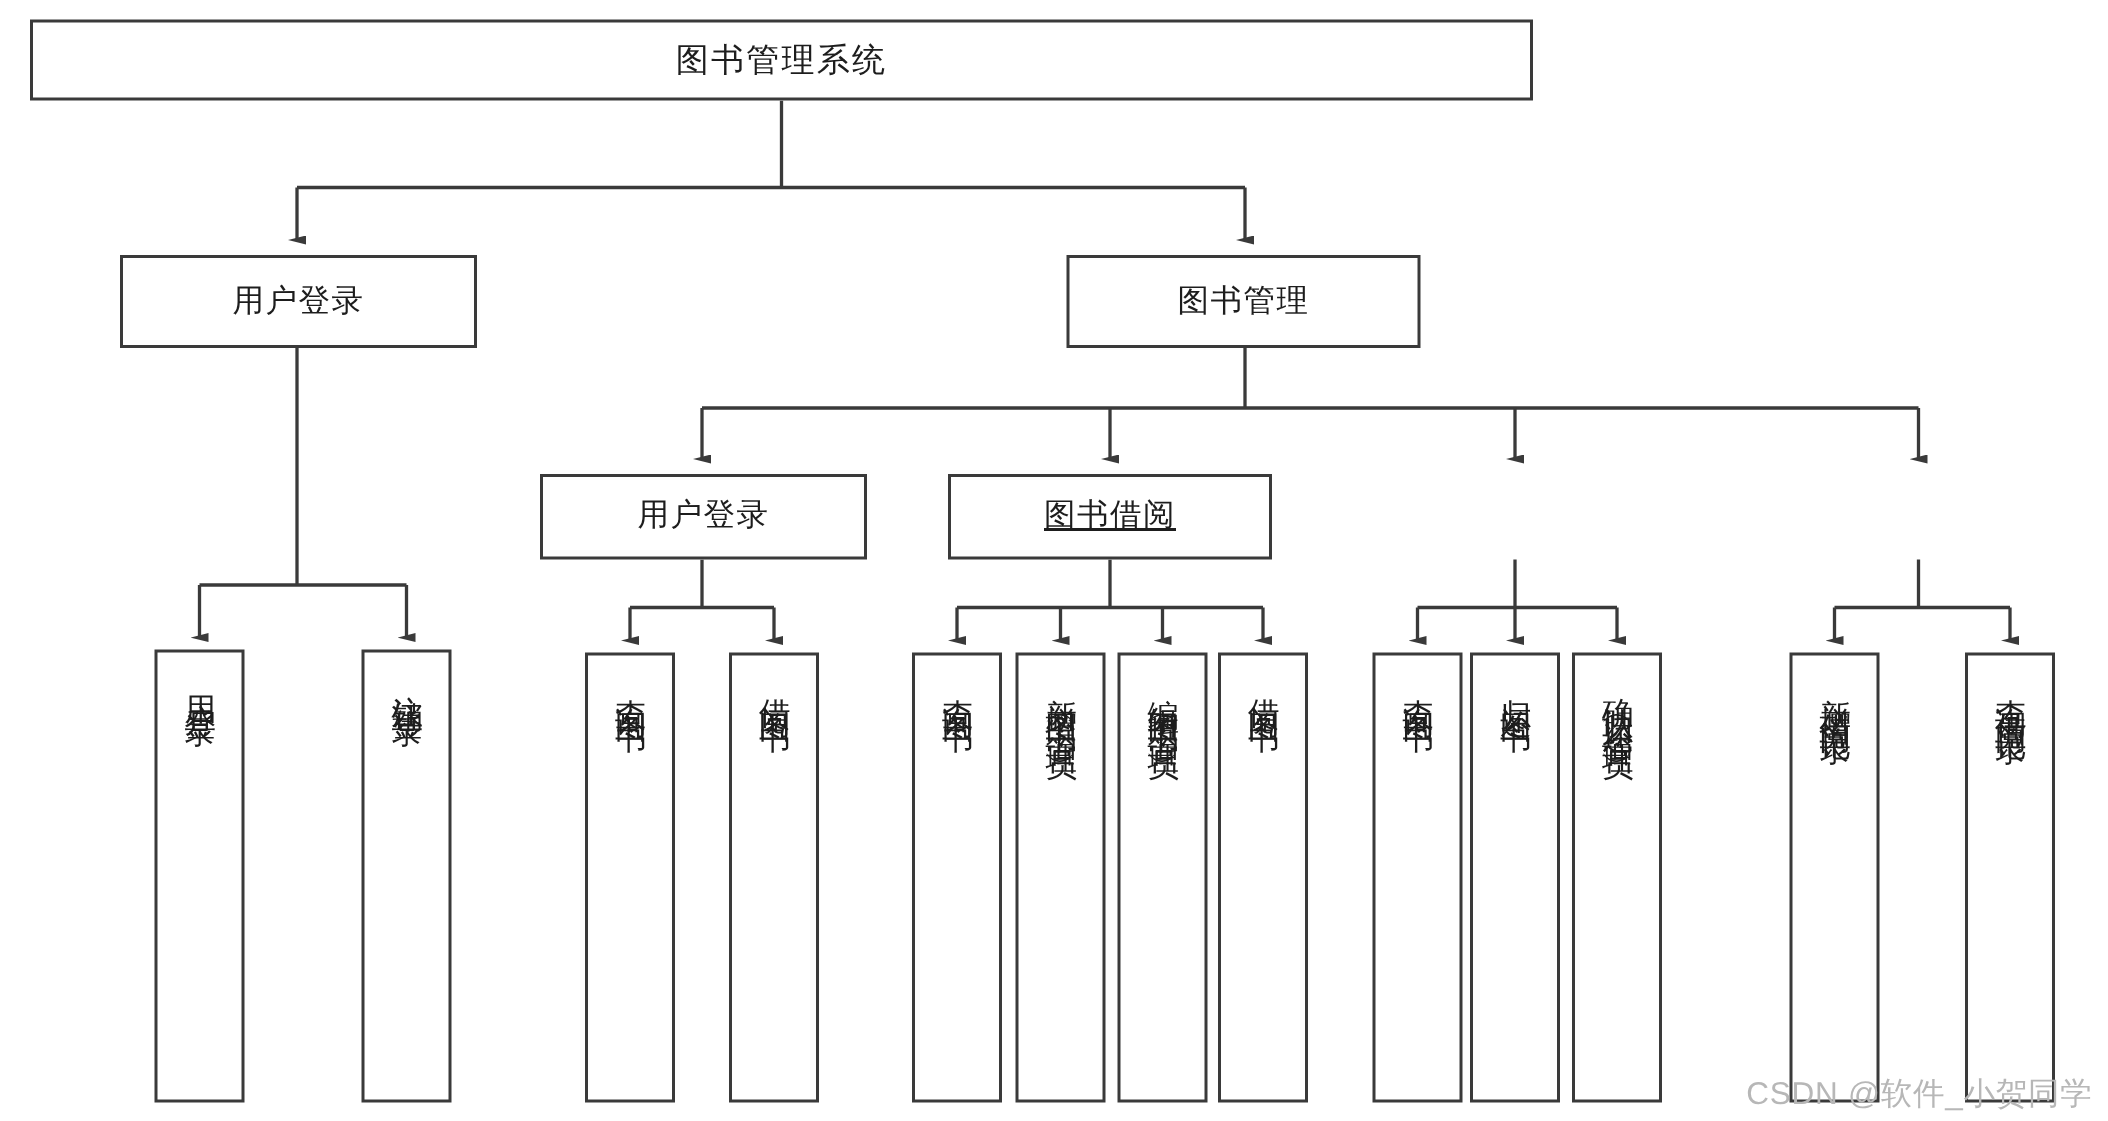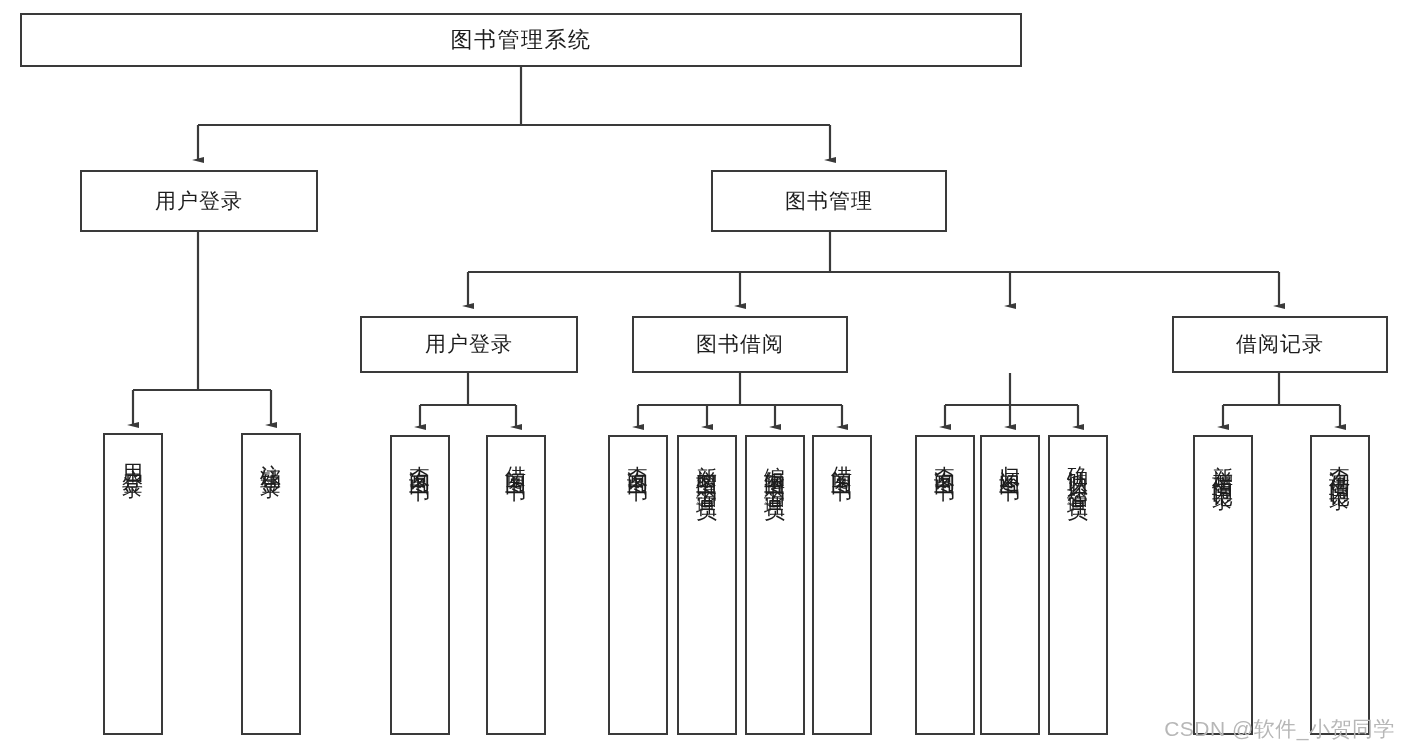--- a/index.html
+++ b/index.html
@@ -138,25 +138,22 @@
   <div class="node horiz" style="left:80px; top:170px; width:238px; height:62px;">
     <span class="node-label">用户登录</span>
   </div>
   <div class="node horiz" style="left:711px; top:170px; width:236px; height:62px;">
     <span class="node-label">图书管理</span>
   </div>
 
   <div class="node horiz" style="left:360px; top:316px; width:218px; height:57px;">
     <span class="node-label">用户登录</span>
   </div>
-  <div class="node horiz" style="left:632px; top:316px; width:216px; height:57px;">
+  <div class="node horiz" style="left:632px; top:316px; width:216px; height:57px;text-decoration:underline;">
     <span class="node-label">图书借阅</span>
-  </div>
-  <div class="node horiz" style="left:1172px; top:316px; width:216px; height:57px;">
-    <span class="node-label">借阅记录</span>
   </div>
 
   <div class="node vert" style="left:103px; top:433px; width:60px; height:302px;">
     <span class="node-label">用户登录</span>
   </div>
   <div class="node vert" style="left:241px; top:433px; width:60px; height:302px;">
     <span class="node-label">注销登录</span>
   </div>
 
   <div class="node vert" style="left:390px; top:435px; width:60px; height:300px;">

